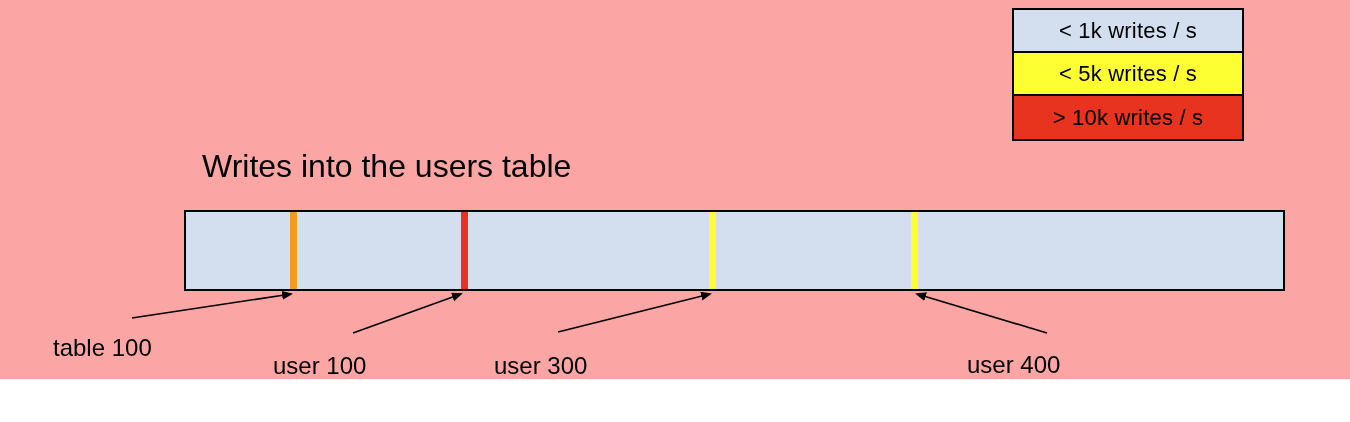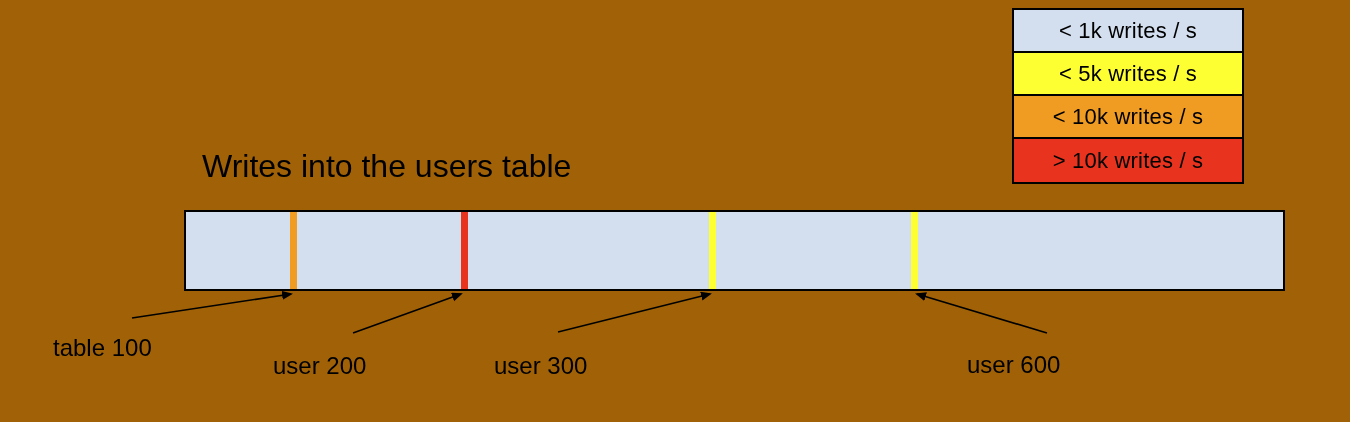--- a/index.html
+++ b/index.html
@@ -1,18 +1,18 @@
 <!DOCTYPE html>
 <html><head>
 <meta charset="utf-8">
 <style>
   * { margin: 0; padding: 0; box-sizing: border-box; }
   html, body { width: 1350px; height: 422px; background: #ffffff; overflow: hidden; }
   body { font-family: "Liberation Sans", "DejaVu Sans", sans-serif; color: #000; }
-  .canvas { position: relative; width: 1350px; height: 422px; background: #a16207; }
+  .canvas { position: relative; width: 1350px; height: 379px; background: #fca5a5; }
 
   
   .legend {
     position: absolute; left: 1012px; top: 8px; width: 232px;
     border: 2px solid #000;
   }
   .legend-row {
     height: 43px; display: flex; align-items: center; justify-content: center;
     border-bottom: 2px solid #000;
     font-size: 22px; letter-spacing: 0.2px;
@@ -48,23 +48,20 @@
 
 <div class="canvas">
 
   <div class="legend">
     <div class="legend-row" style="background-color: rgb(211, 223, 239);">
       <span>&lt; 1k writes / s</span>
     </div>
     <div class="legend-row" style="background-color: rgb(254, 255, 51);">
       <span>&lt; 5k writes / s</span>
     </div>
-    <div class="legend-row" style="background-color: rgb(240, 156, 35);">
-      <span>&lt; 10k writes / s</span>
-    </div>
     <div class="legend-row" style="background-color: rgb(232, 52, 31);">
       <span>&gt; 10k writes / s</span>
     </div>
   </div>
 
   <div class="title">Writes into the users table</div>
 
   <div class="bar" style="background-color: rgb(211, 223, 239);">
     <div class="marker" style="left: 104px; background-color: rgb(240, 156, 35);"></div>
     <div class="marker" style="left: 275px; background-color: rgb(232, 52, 31);"></div>
@@ -78,17 +75,17 @@
         <path d="M0,0 L11,4.5 L0,9 z" fill="#000"></path>
       </marker>
     </defs>
     <line x1="132" y1="318" x2="291" y2="294" stroke="#000" stroke-width="1.6" marker-end="url(#ah)"></line>
     <line x1="353" y1="333" x2="461" y2="294" stroke="#000" stroke-width="1.6" marker-end="url(#ah)"></line>
     <line x1="558" y1="332" x2="710" y2="294" stroke="#000" stroke-width="1.6" marker-end="url(#ah)"></line>
     <line x1="1047" y1="333" x2="917" y2="294" stroke="#000" stroke-width="1.6" marker-end="url(#ah)"></line>
   </svg>
 
   <div class="user-label" style="left:53px;  top:334px;">table 100</div>
-  <div class="user-label" style="left:273px; top:352px;">user 200</div>
+  <div class="user-label" style="left:273px; top:352px;">user 100</div>
   <div class="user-label" style="left:494px; top:352px;">user 300</div>
-  <div class="user-label" style="left:967px; top:351px;">user 600</div>
+  <div class="user-label" style="left:967px; top:351px;">user 400</div>
 
 </div>
 
 </body></html>

